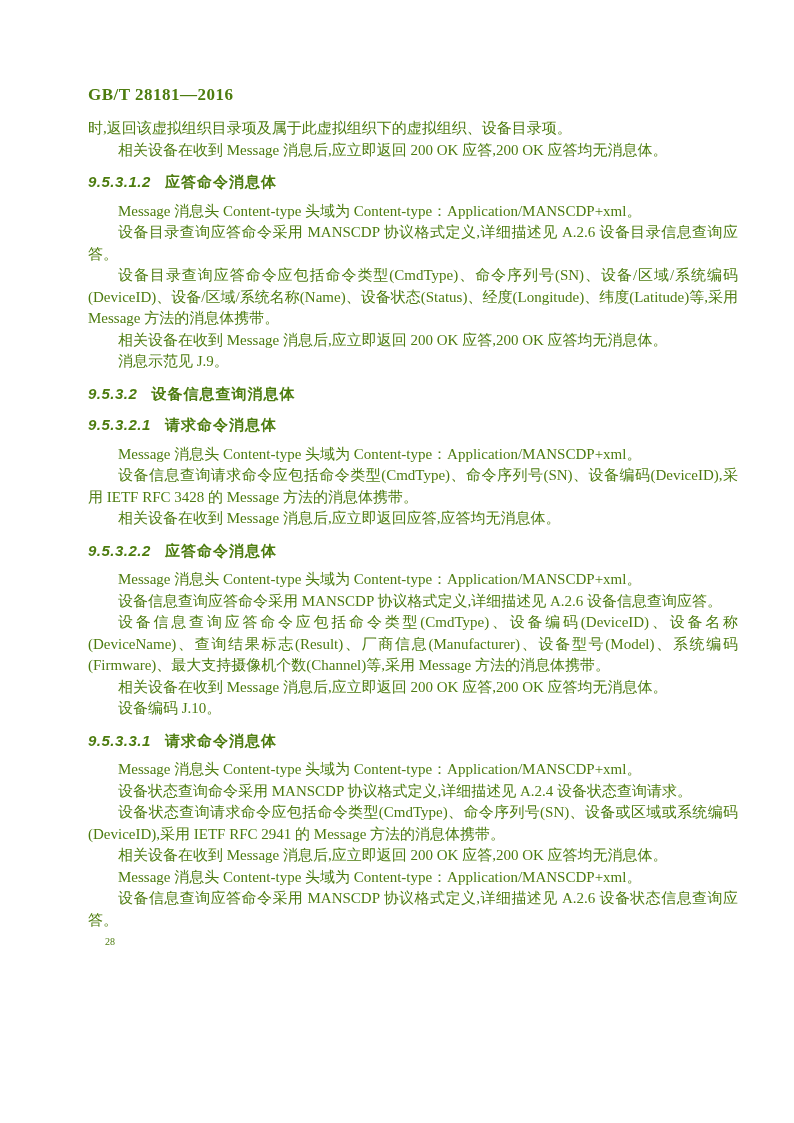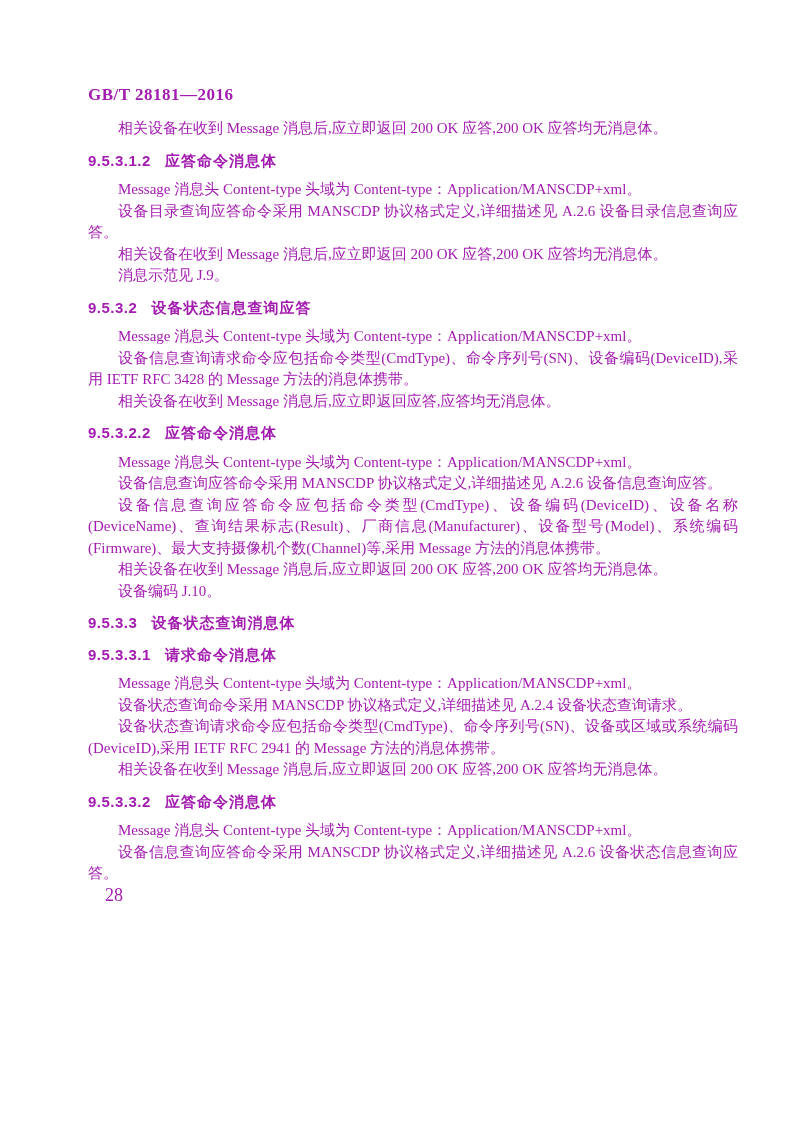--- a/index.html
+++ b/index.html
@@ -7,21 +7,21 @@
     padding: 0;
     background: #ffffff;
   }
   .page {
     position: relative;
     width: 794px;
     height: 1123px;
     background: #ffffff;
     overflow: hidden;
     font-family: "Liberation Serif", "DejaVu Serif", serif;
-    color: #a21caf;
+    color: #4d7c0f;
   }
   .content {
     position: absolute;
     left: 88px;
     top: 84px;
     width: 650px;
   }
   .doc-header {
     font-family: "Liberation Serif", "DejaVu Serif", serif;
     font-weight: bold;
@@ -44,72 +44,74 @@
   .hd {
     font-family: "Liberation Sans", "DejaVu Sans", sans-serif;
     font-weight: bold;
     font-size: 15px;
     line-height: 21.5px;
     margin: 10px 0 8px 0;
   }
   .hd-num {
     margin-right: 14px;
     letter-spacing: 0.5px;
+    font-style: italic;
   }
   .hd-title {
     letter-spacing: 1px;
   }
   .page-num {
-    font-size: 18px;
+    font-size: 10px;
     line-height: 21.5px;
     padding-left: 17px;
   }
 </style>
 </head>
 <body>
 
 <div class="page">
   <div class="content">
 
     <div class="doc-header">GB/T 28181—2016</div>
 
+    <p class="para no-indent">时,返回该虚拟组织目录项及属于此虚拟组织下的虚拟组织、设备目录项。</p>
     <p class="para">相关设备在收到 Message 消息后,应立即返回 200 OK 应答,200 OK 应答均无消息体。</p>
 
     <h3 class="hd"><span class="hd-num">9.5.3.1.2</span><span class="hd-title">应答命令消息体</span></h3>
 
     <p class="para">Message 消息头 Content-type 头域为 Content-type：Application/MANSCDP+xml。</p>
     <p class="para">设备目录查询应答命令采用 MANSCDP 协议格式定义,详细描述见 A.2.6 设备目录信息查询应答。</p>
+    <p class="para">设备目录查询应答命令应包括命令类型(CmdType)、命令序列号(SN)、设备/区域/系统编码(DeviceID)、设备/区域/系统名称(Name)、设备状态(Status)、经度(Longitude)、纬度(Latitude)等,采用 Message 方法的消息体携带。</p>
     <p class="para">相关设备在收到 Message 消息后,应立即返回 200 OK 应答,200 OK 应答均无消息体。</p>
     <p class="para">消息示范见 J.9。</p>
 
-    <h3 class="hd"><span class="hd-num">9.5.3.2</span><span class="hd-title">设备状态信息查询应答</span></h3>
+    <h3 class="hd"><span class="hd-num">9.5.3.2</span><span class="hd-title">设备信息查询消息体</span></h3>
 
+    <h3 class="hd"><span class="hd-num">9.5.3.2.1</span><span class="hd-title">请求命令消息体</span></h3>
 
     <p class="para">Message 消息头 Content-type 头域为 Content-type：Application/MANSCDP+xml。</p>
     <p class="para">设备信息查询请求命令应包括命令类型(CmdType)、命令序列号(SN)、设备编码(DeviceID),采用 IETF RFC 3428 的 Message 方法的消息体携带。</p>
     <p class="para">相关设备在收到 Message 消息后,应立即返回应答,应答均无消息体。</p>
 
     <h3 class="hd"><span class="hd-num">9.5.3.2.2</span><span class="hd-title">应答命令消息体</span></h3>
 
     <p class="para">Message 消息头 Content-type 头域为 Content-type：Application/MANSCDP+xml。</p>
     <p class="para">设备信息查询应答命令采用 MANSCDP 协议格式定义,详细描述见 A.2.6 设备信息查询应答。</p>
     <p class="para">设备信息查询应答命令应包括命令类型(CmdType)、设备编码(DeviceID)、设备名称(DeviceName)、查询结果标志(Result)、厂商信息(Manufacturer)、设备型号(Model)、系统编码(Firmware)、最大支持摄像机个数(Channel)等,采用 Message 方法的消息体携带。</p>
     <p class="para">相关设备在收到 Message 消息后,应立即返回 200 OK 应答,200 OK 应答均无消息体。</p>
     <p class="para">设备编码 J.10。</p>
 
-    <h3 class="hd"><span class="hd-num">9.5.3.3</span><span class="hd-title">设备状态查询消息体</span></h3>
 
     <h3 class="hd"><span class="hd-num">9.5.3.3.1</span><span class="hd-title">请求命令消息体</span></h3>
 
     <p class="para">Message 消息头 Content-type 头域为 Content-type：Application/MANSCDP+xml。</p>
     <p class="para">设备状态查询命令采用 MANSCDP 协议格式定义,详细描述见 A.2.4 设备状态查询请求。</p>
     <p class="para">设备状态查询请求命令应包括命令类型(CmdType)、命令序列号(SN)、设备或区域或系统编码(DeviceID),采用 IETF RFC 2941 的 Message 方法的消息体携带。</p>
     <p class="para">相关设备在收到 Message 消息后,应立即返回 200 OK 应答,200 OK 应答均无消息体。</p>
 
-    <h3 class="hd"><span class="hd-num">9.5.3.3.2</span><span class="hd-title">应答命令消息体</span></h3>
 
     <p class="para">Message 消息头 Content-type 头域为 Content-type：Application/MANSCDP+xml。</p>
     <p class="para">设备信息查询应答命令采用 MANSCDP 协议格式定义,详细描述见 A.2.6 设备状态信息查询应答。</p>
 
     <div class="page-num">28</div>
 
   </div>
 </div>
 
 </body></html>

